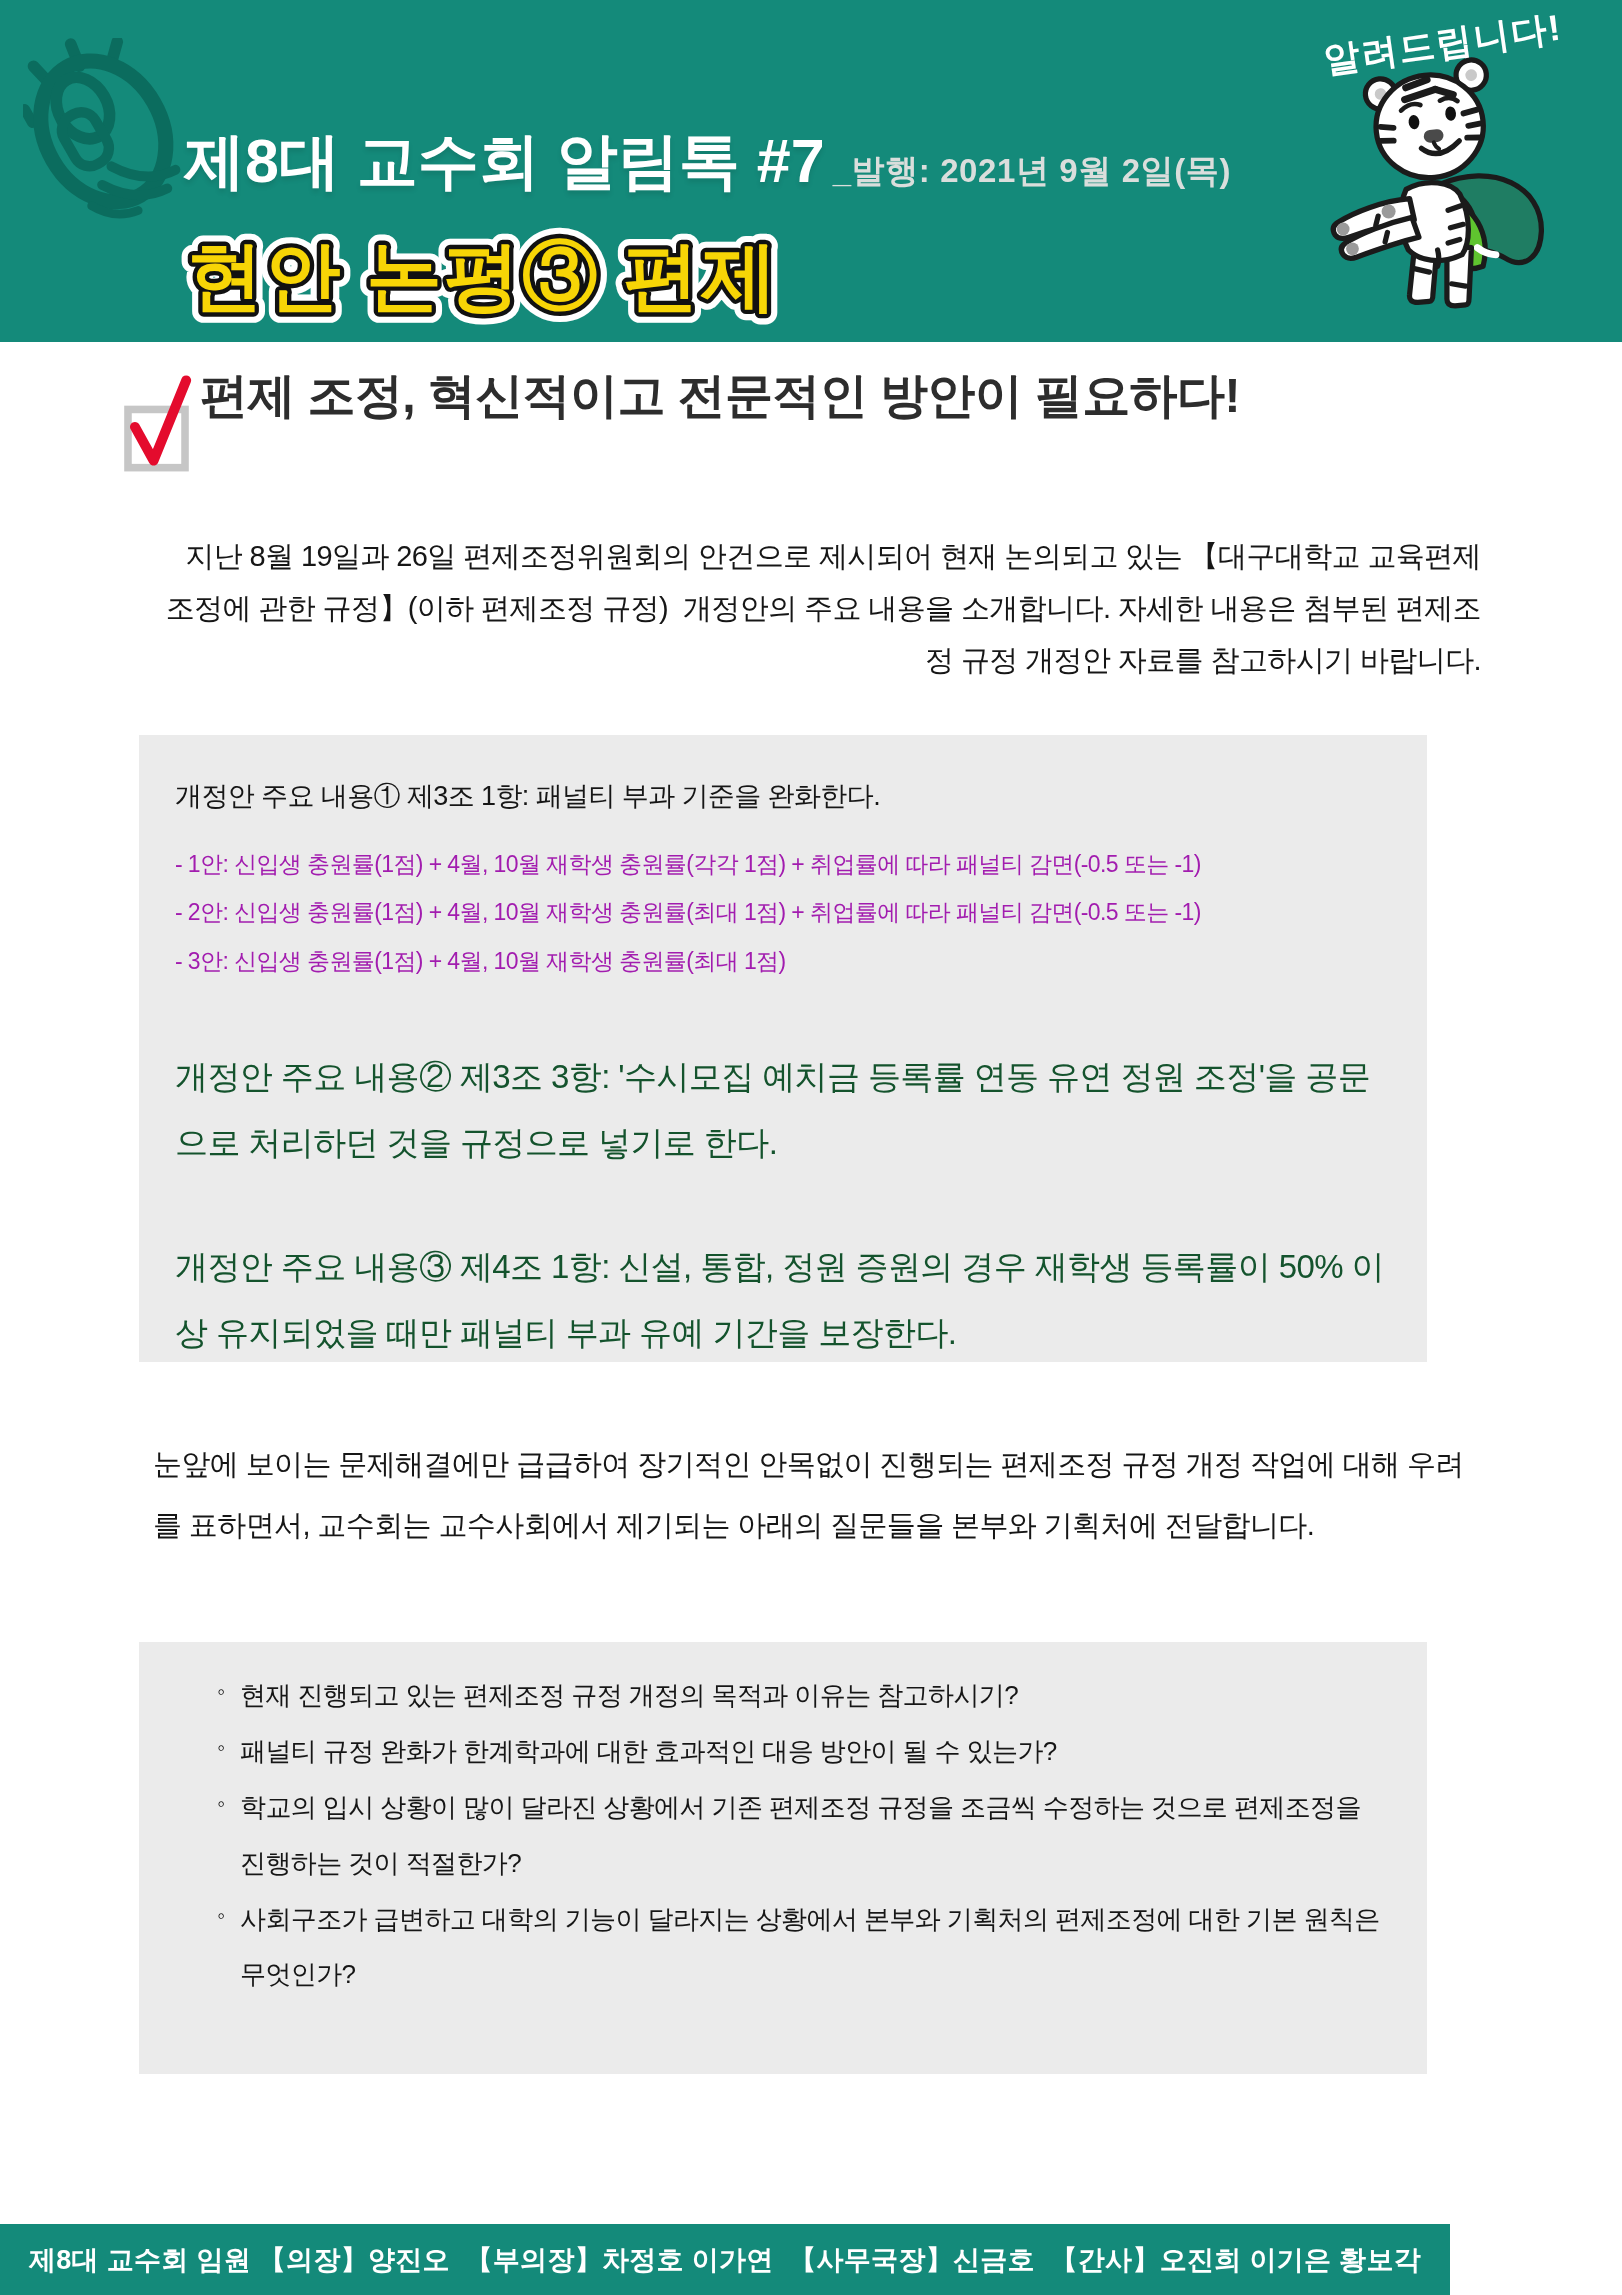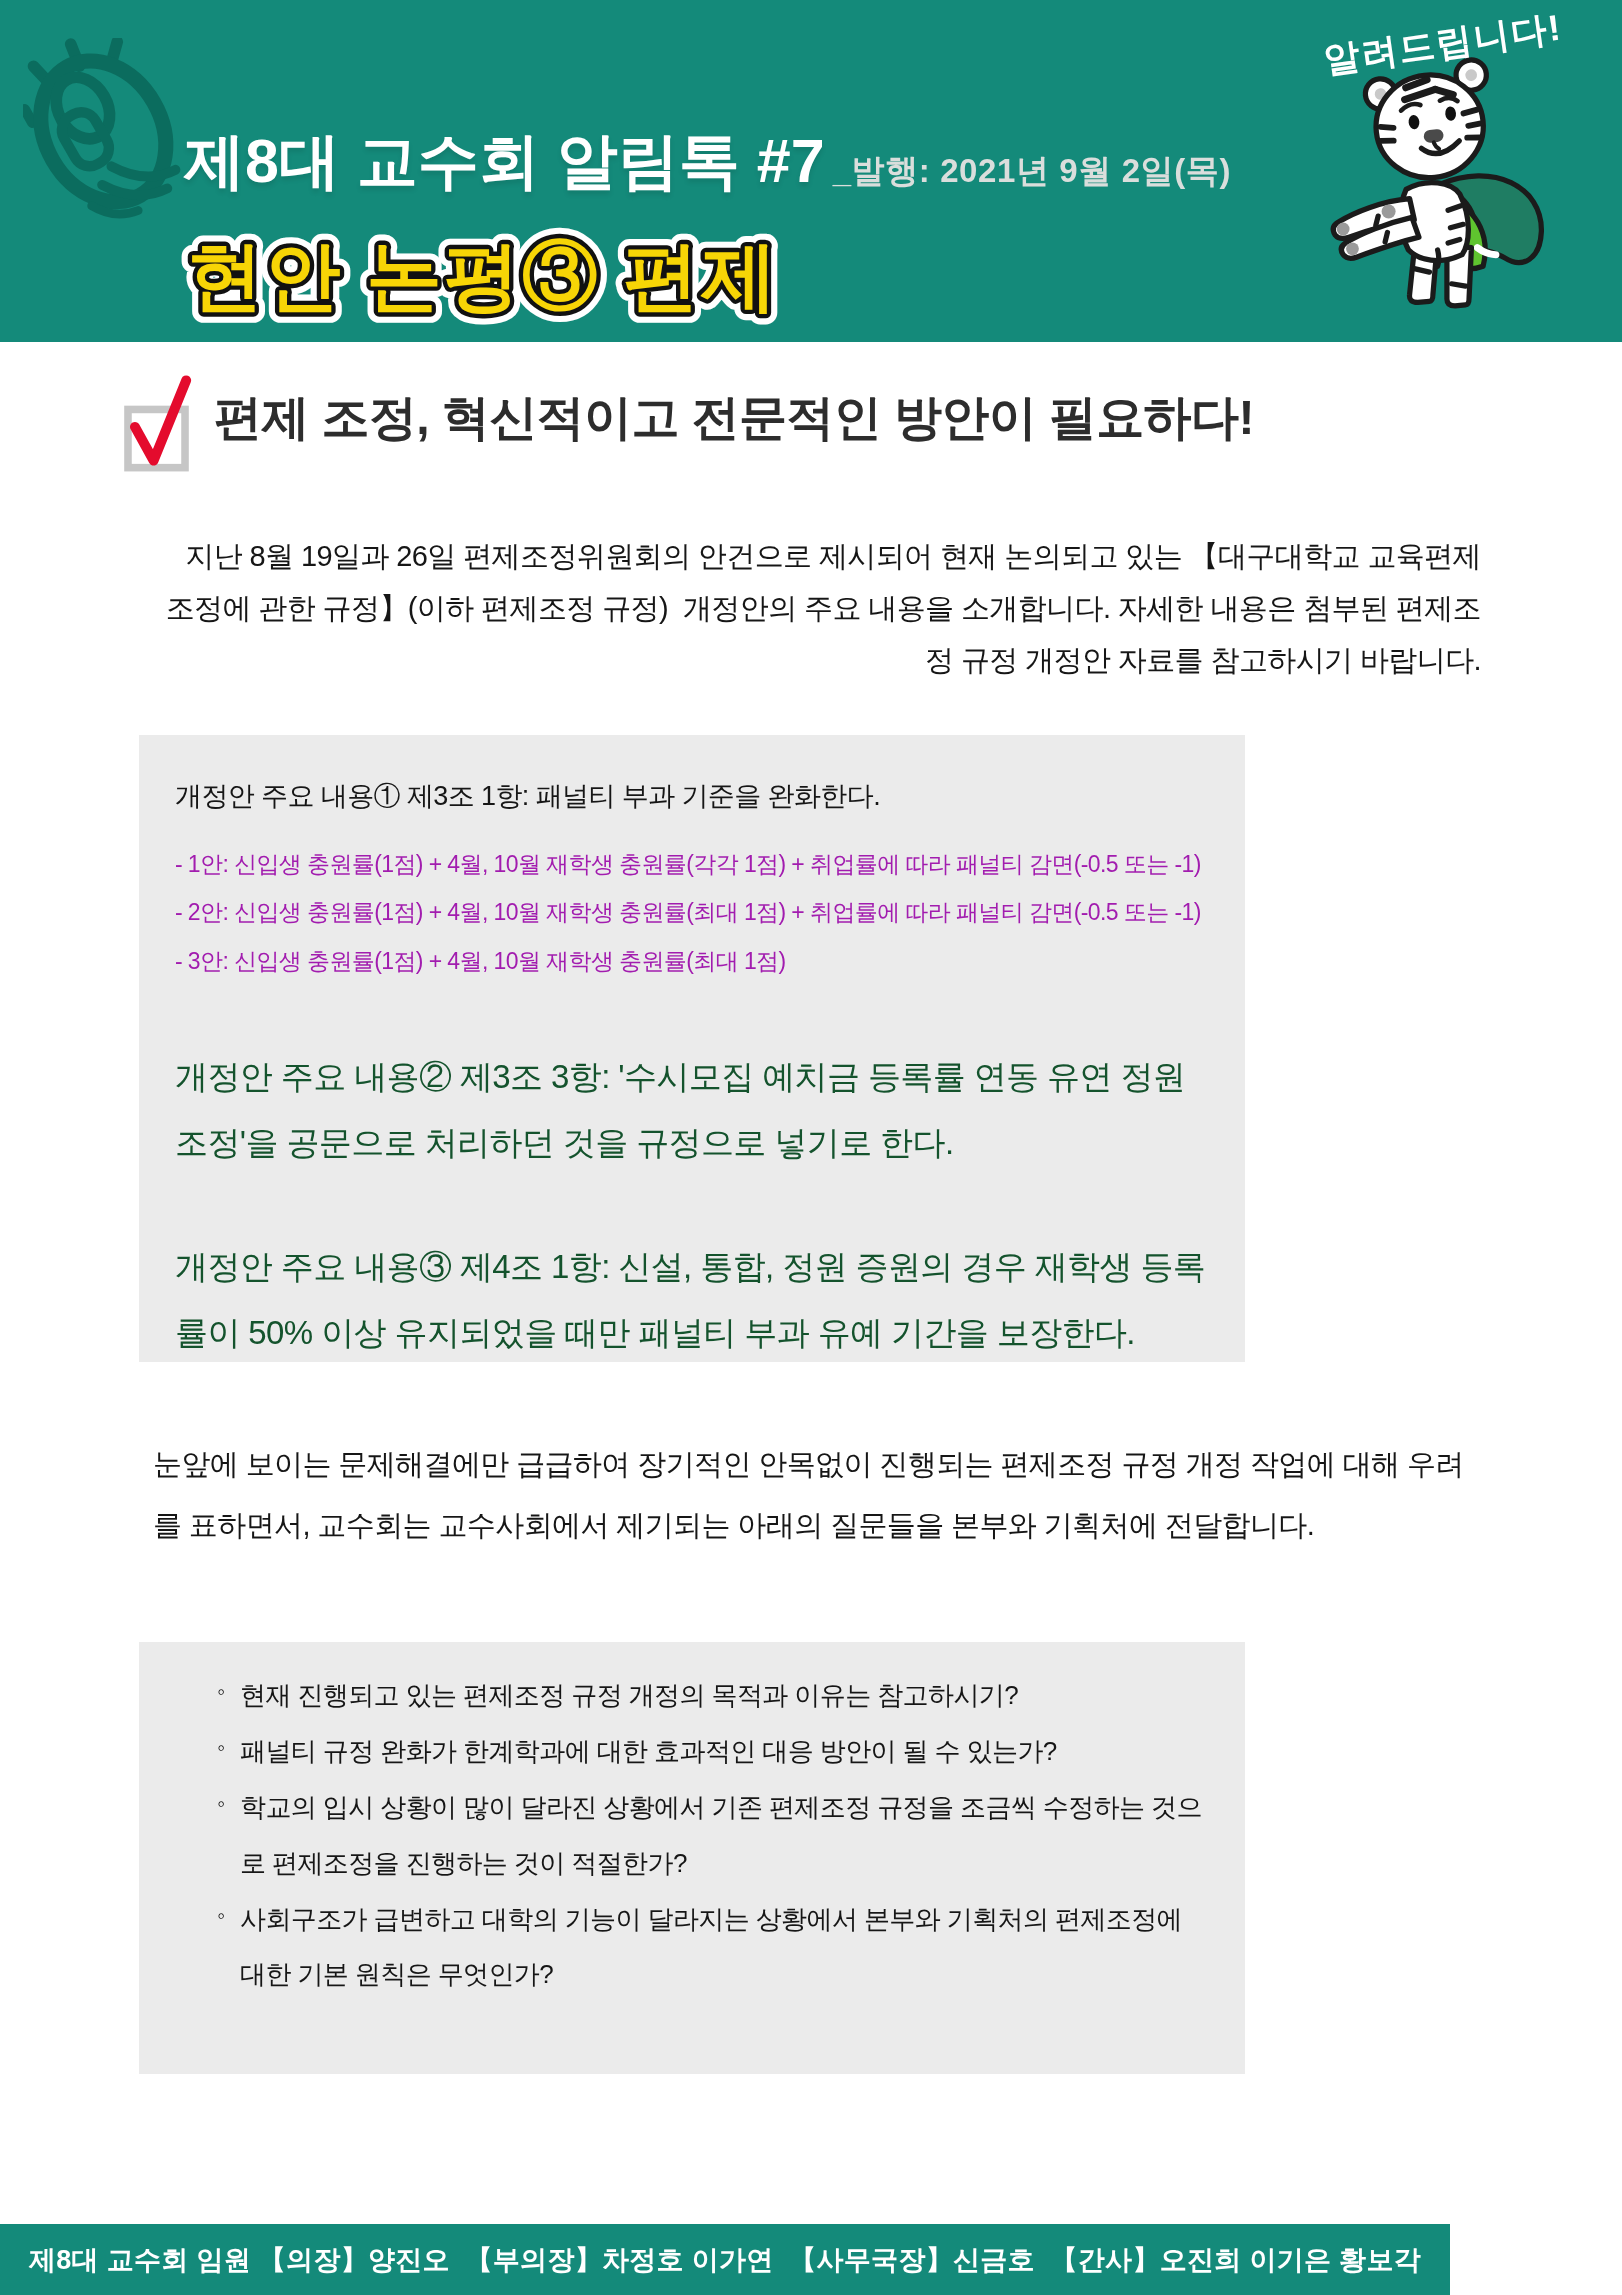--- a/index.html
+++ b/index.html
@@ -23,32 +23,32 @@
   .t-back  { fill:#ffffff; stroke:#ffffff; stroke-width:36px; }
   .t-front { fill:#F7D506; stroke:#111111; stroke-width:15px; }
   .speech {
     position:absolute; left:1280px; top:20px; width:326px; text-align:center;
     transform:rotate(-8deg); font-size:36px; font-weight:700; color:#ffffff; letter-spacing:1.7px;
     white-space:nowrap;
   }
   .tiger { position:absolute; left:1307px; top:54px; width:309px; height:280px; }
 
   
-  .headline { position:absolute; left:121px; top:372px; display:flex; align-items:center; gap:22px; }
+  .headline { position:absolute; left:121px; top:372px; display:flex; align-items:flex-start; gap:8px; }
   .checkbox-svg { flex:0 0 auto; }
   .headline h2 { font-size:48px; font-weight:800; color:#2D2D2D; letter-spacing:-0.6px; line-height:1; margin-bottom:13px; white-space:nowrap; }
 
   
   .para { position:absolute; left:153px; width:1328px; font-size:29px; color:#161616;
           letter-spacing:-0.6px; white-space:pre-wrap; }
   .p1 { top:530px;  line-height:1.8;text-align:right; }
   .p2 { top:1434px; line-height:2.1; }
 
   
-  .gbox { position:absolute; left:139px; width:1106px; background:#EBEBEB; }
+  .gbox { position:absolute; left:139px; width:1288px; background:#EBEBEB; }
   .g1 { top:735px; height:627px; padding:41px 37px 0 36px; }
   .g2 { top:1642px; height:432px; padding:26px 37px 0 73px; }
 
   .bx-title { font-size:27px; line-height:1.5; letter-spacing:-0.6px; color:#161616; white-space:pre-wrap; }
   .bx-opts  { margin-top:23px; }
   .bx-opt   { font-size:23px; line-height:2.12; letter-spacing:-0.6px; color:#a21caf;
               padding-left:22px; text-indent:-22px; white-space:pre-wrap; }
   .bx-item  { font-size:33px; line-height:2.0; letter-spacing:-0.6px; color:#14532d; margin-top:58px; white-space:pre-wrap; }
 
   .qrow { display:flex; align-items:flex-start; gap:10.5px; font-size:26px; line-height:2.15; color:#161616; letter-spacing:-0.6px; }

